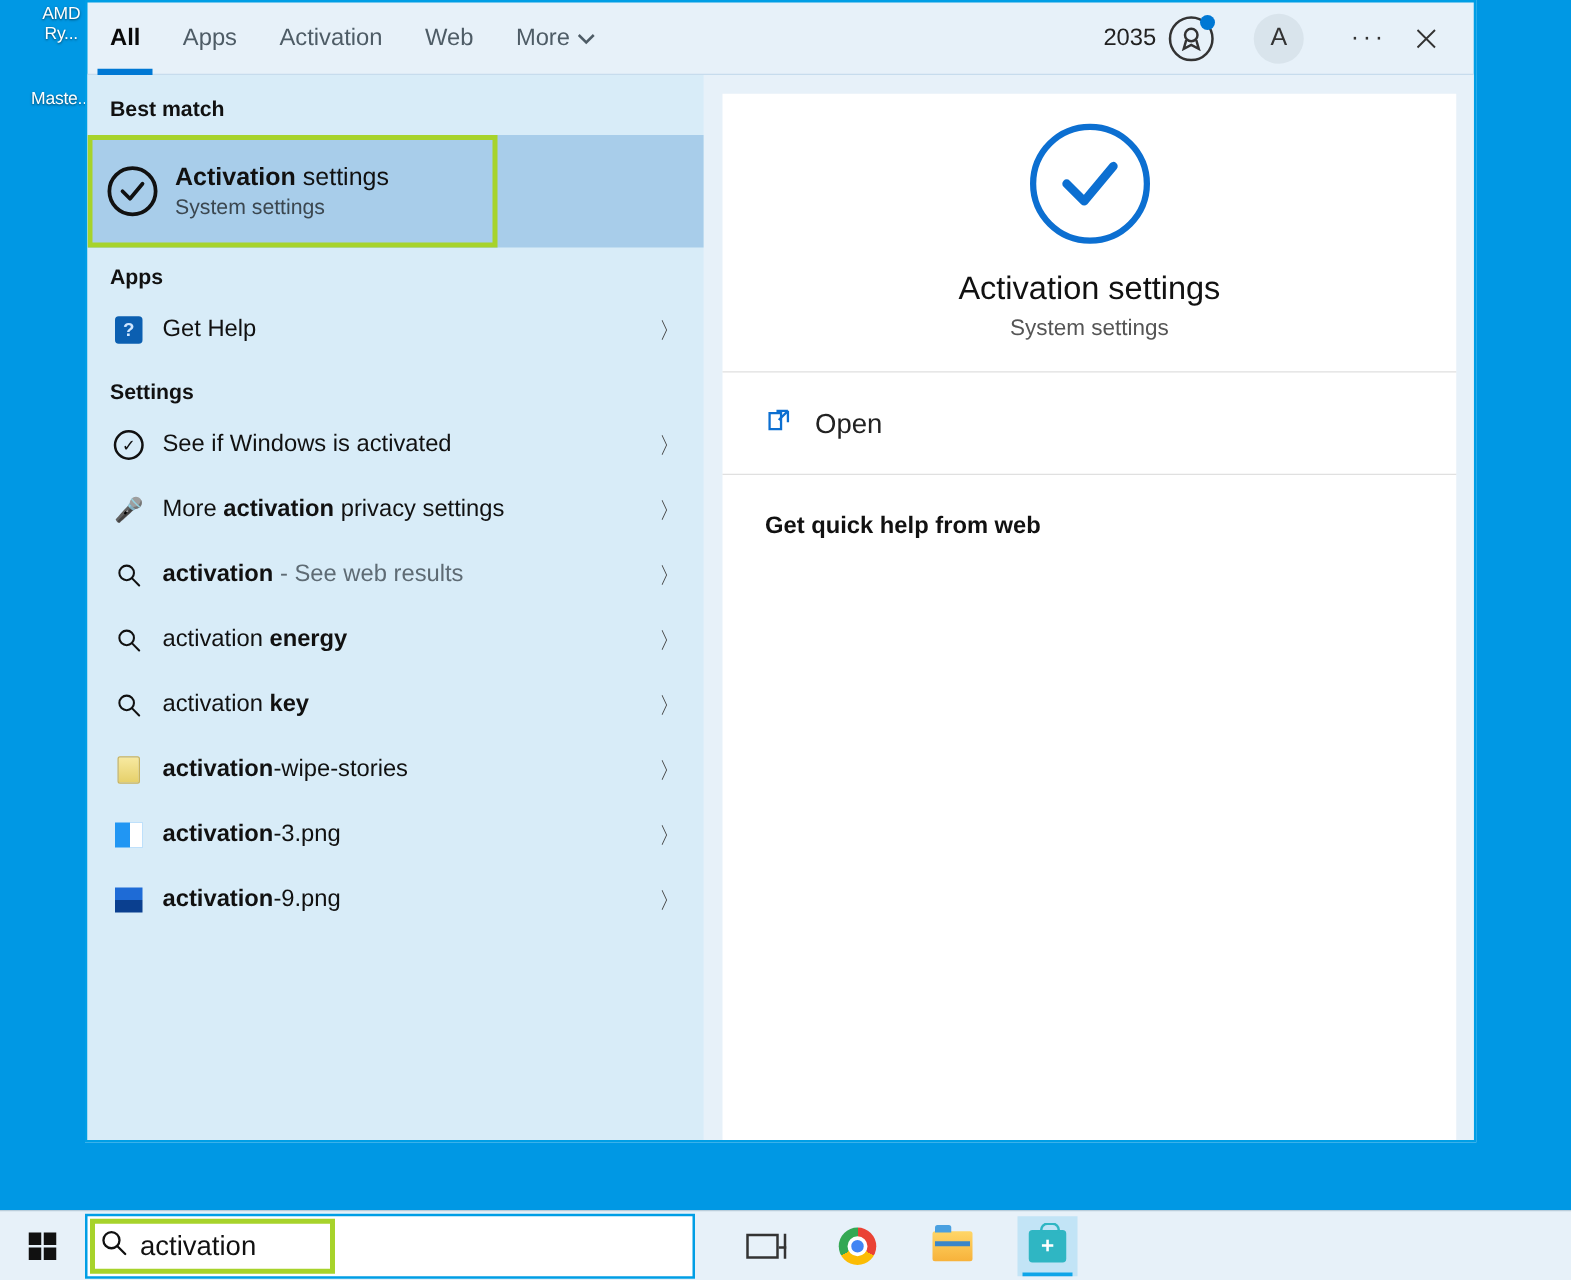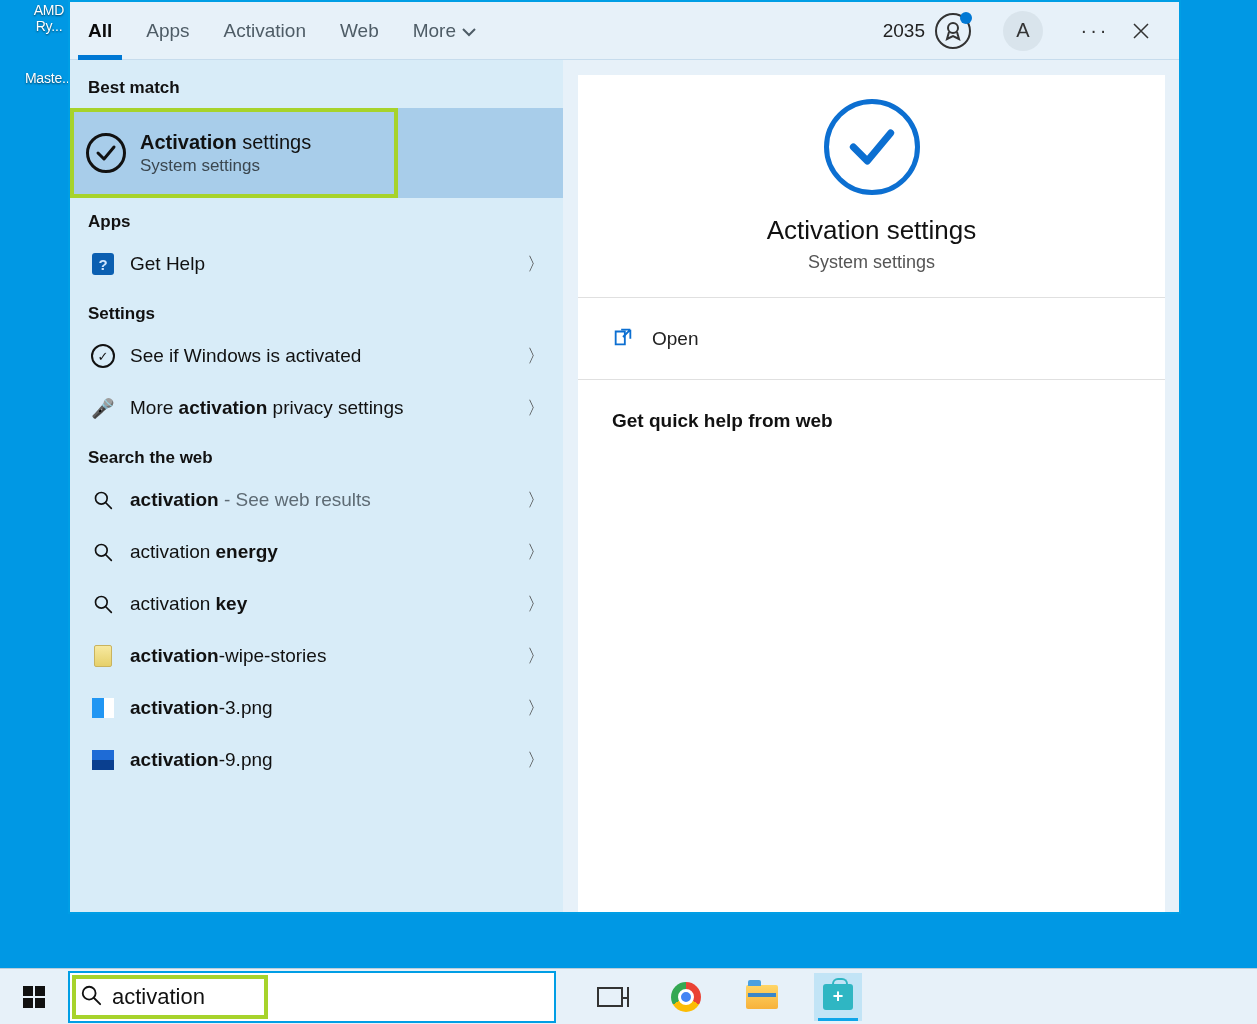--- a/index.html
+++ b/index.html
@@ -62,21 +62,21 @@
   
   .right-col { flex: 1; background: #e7f1f9; padding: 15px 14px 0 15px; }
   .detail-card { background: #fff; height: 100%; display: flex; flex-direction: column; }
   .detail-hero { display:flex; flex-direction:column; align-items:center; padding: 24px 0 24px; border-bottom:1px solid #e0e0e0;}
   .big-check { width: 96px; height: 96px; border: 5px solid #0c6fd1; border-radius:50%; display:flex;align-items:center;justify-content:center; margin-bottom: 20px;}
   .big-check svg { stroke:#0c6fd1; }
   .detail-title { font-size: 26px; color:#111; margin-bottom:6px;}
   .detail-sub { font-size: 18px; color:#555; }
   .detail-open { height: 82px; display:flex; align-items:center; padding: 0 34px; border-bottom:1px solid #e0e0e0; cursor:pointer;}
   .open-ico { color:#0c6fd1; margin-right: 18px; }
-  .detail-open span.lbl { font-size: 19px; color:#222;}
+  .detail-open span.lbl { font-size: 22px; color:#222;}
   .detail-help { padding: 30px 34px; }
   .detail-help h4 { font-size: 19px; font-weight:600; color:#111; margin-bottom: 20px;}
   .detail-help .link { font-size: 18px; color:#222; cursor:pointer; }
 
   
   .taskbar { position:absolute; left:0; right:0; bottom:0; height:56px; background:#e7f1f9; border-top:1px solid #b9cddb; display:flex; align-items:center; }
   .start-btn { width:68px; height:100%; display:flex;align-items:center;justify-content:center; cursor:pointer;}
   .win-logo { width:22px; height:22px; display:grid; grid-template-columns:1fr 1fr; grid-template-rows:1fr 1fr; gap:2px;}
   .win-logo div { background:#111;}
   .search-box-wrap { width: 488px; height: 52px; margin-left:0; border:2px solid #009ee5; background:#fff; display:flex; align-items:center; padding:0 10px; position:relative;}
@@ -182,21 +182,20 @@
         <div class="row-chevron">〉</div>
       </div>
       <div class="row">
         <div class="row-icon">
             <span class="mic-icon">🎤</span>
           </div>
         <div class="row-text"><span>More </span><b>activation</b><span> privacy settings</span></div>
         <div class="row-chevron">〉</div>
       </div>
 
-      <div class="section-label tight">Search the web</div>
       <div class="row">
         <div class="row-icon">
             <svg class="mag search-ico" viewBox="0 0 24 24">
               <circle cx="10" cy="10" r="7"></circle>
               <line x1="15" y1="15" x2="22" y2="22"></line>
             </svg>
           </div>
         <div class="row-text"><b>activation</b><span class="light"> - See web results</span></div>
         <div class="row-chevron">〉</div>
       </div>

